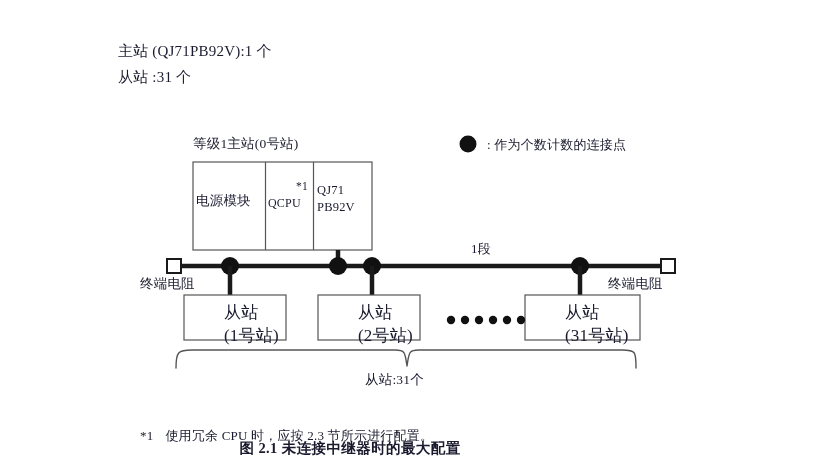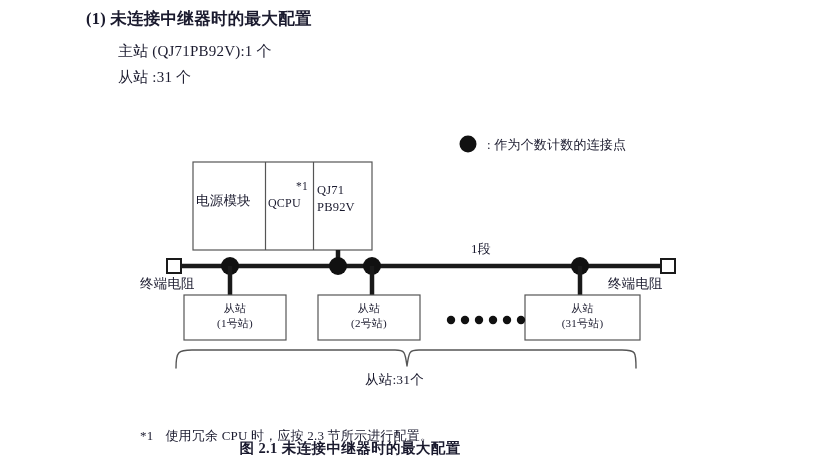--- a/index.html
+++ b/index.html
@@ -105,25 +105,25 @@
   .term-right { left: 608px; top: 276px; }
 
   .legend-text {
     left: 487px;
     top: 137px;
     font-size: 13px;
   }
 
   .slave-label {
     position: absolute;
-    font-size: 11px;
-    text-align: center;
+    font-size: 17px;
     line-height: 1.38;
     letter-spacing: 0.2px;
     white-space: nowrap;
+    padding-left: 40px;
   }
   .slave-1  { left: 184px; top: 301px; width: 102px; }
   .slave-2  { left: 318px; top: 301px; width: 102px; }
   .slave-31 { left: 525px; top: 301px; width: 115px; }
 
   .brace-label {
     left: 365px;
     top: 372px;
     font-size: 13.5px;
   }
@@ -148,23 +148,20 @@
     white-space: nowrap;
     letter-spacing: 0.2px;
   }
   .footnote .fn-mark { margin-right: 12px; }
 </style>
 </head>
 <body>
 
 <div class="page">
 
-  <div class="heading">
-    <span class="num">(1)</span><span>未连接中继器时的最大配置</span>
-  </div>
 
   <div class="subline subline-1">主站 (QJ71PB92V):1 个</div>
   <div class="subline subline-2">从站 :31 个</div>
 
   <div class="diagram">
 
     <svg width="821" height="457" viewBox="0 0 821 457">
 
       <g>
         <rect x="193" y="162" width="179" height="88" fill="#ffffff" stroke="#555555" stroke-width="1.2"></rect>
@@ -206,20 +203,21 @@
                C 176 352, 178 350, 192 350
                L 395 350
                C 405 350, 405 352, 407 366
                C 409 352, 409 350, 419 350
                L 622 350
                C 636 350, 636 352, 636 368" fill="none" stroke="#555555" stroke-width="1.4" stroke-linecap="round" stroke-linejoin="round"></path>
 
       <circle cx="468" cy="144" r="8.5" fill="#111111"></circle>
     </svg>
 
+    <div class="lbl master-title">等级1主站(0号站)</div>
 
     <div class="box-text mod-power">电源模块</div>
     <div class="box-text mod-qcpu">QCPU</div>
     <div class="box-text mod-star">*1</div>
     <div class="box-text mod-pb">
       <span>QJ71</span><br>
       <span>PB92V</span>
     </div>
 
     <div class="lbl seg-label">1段</div>

